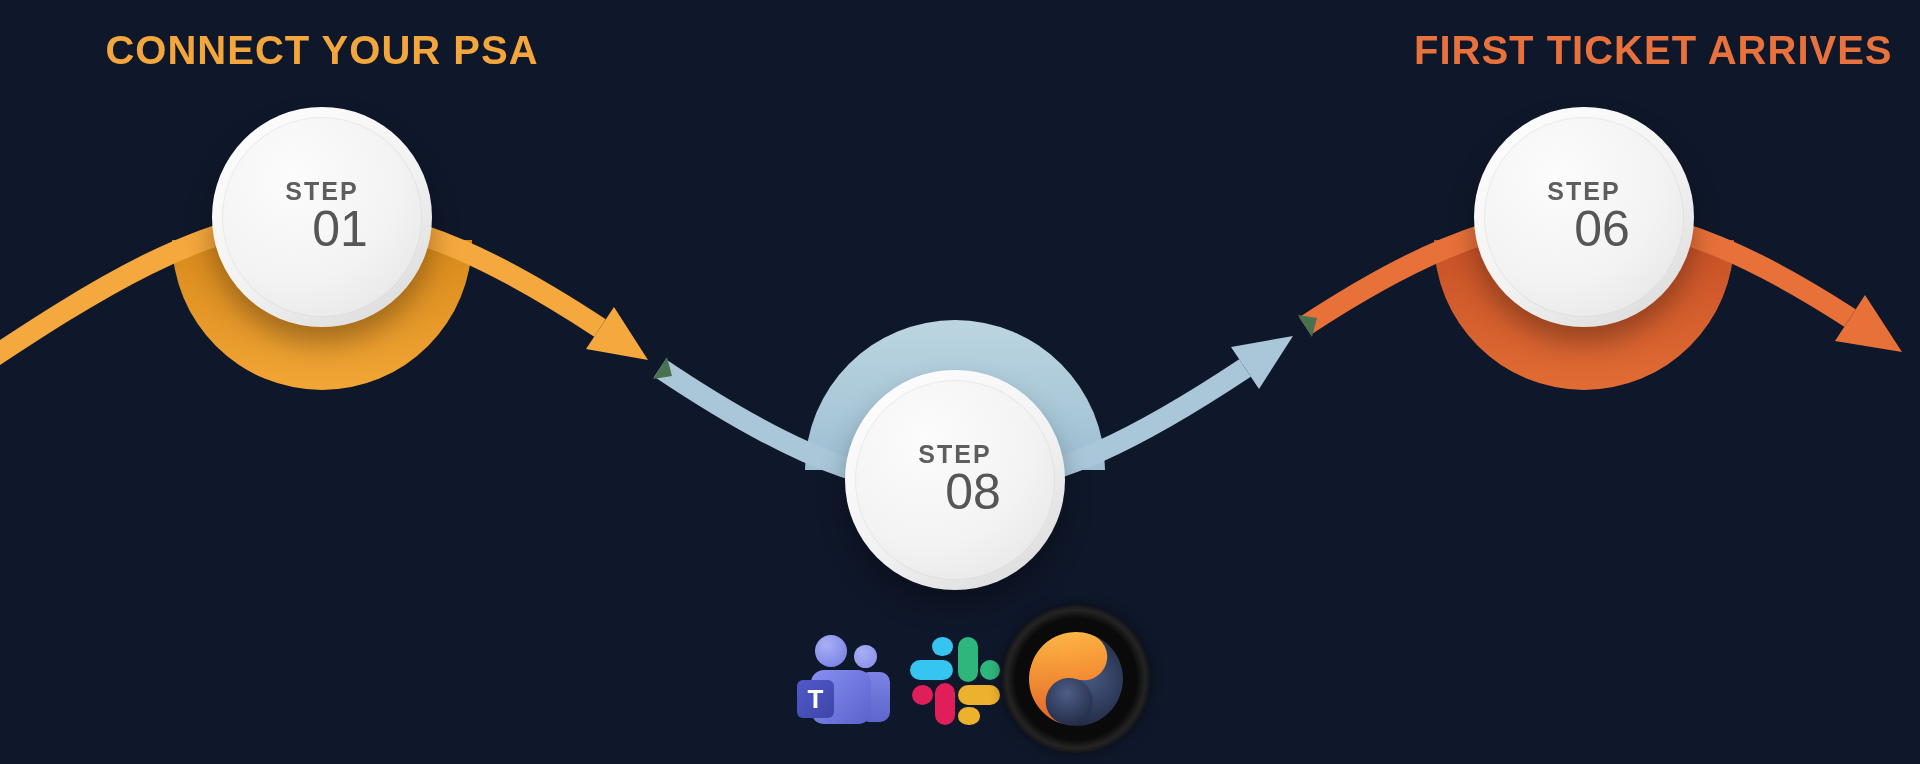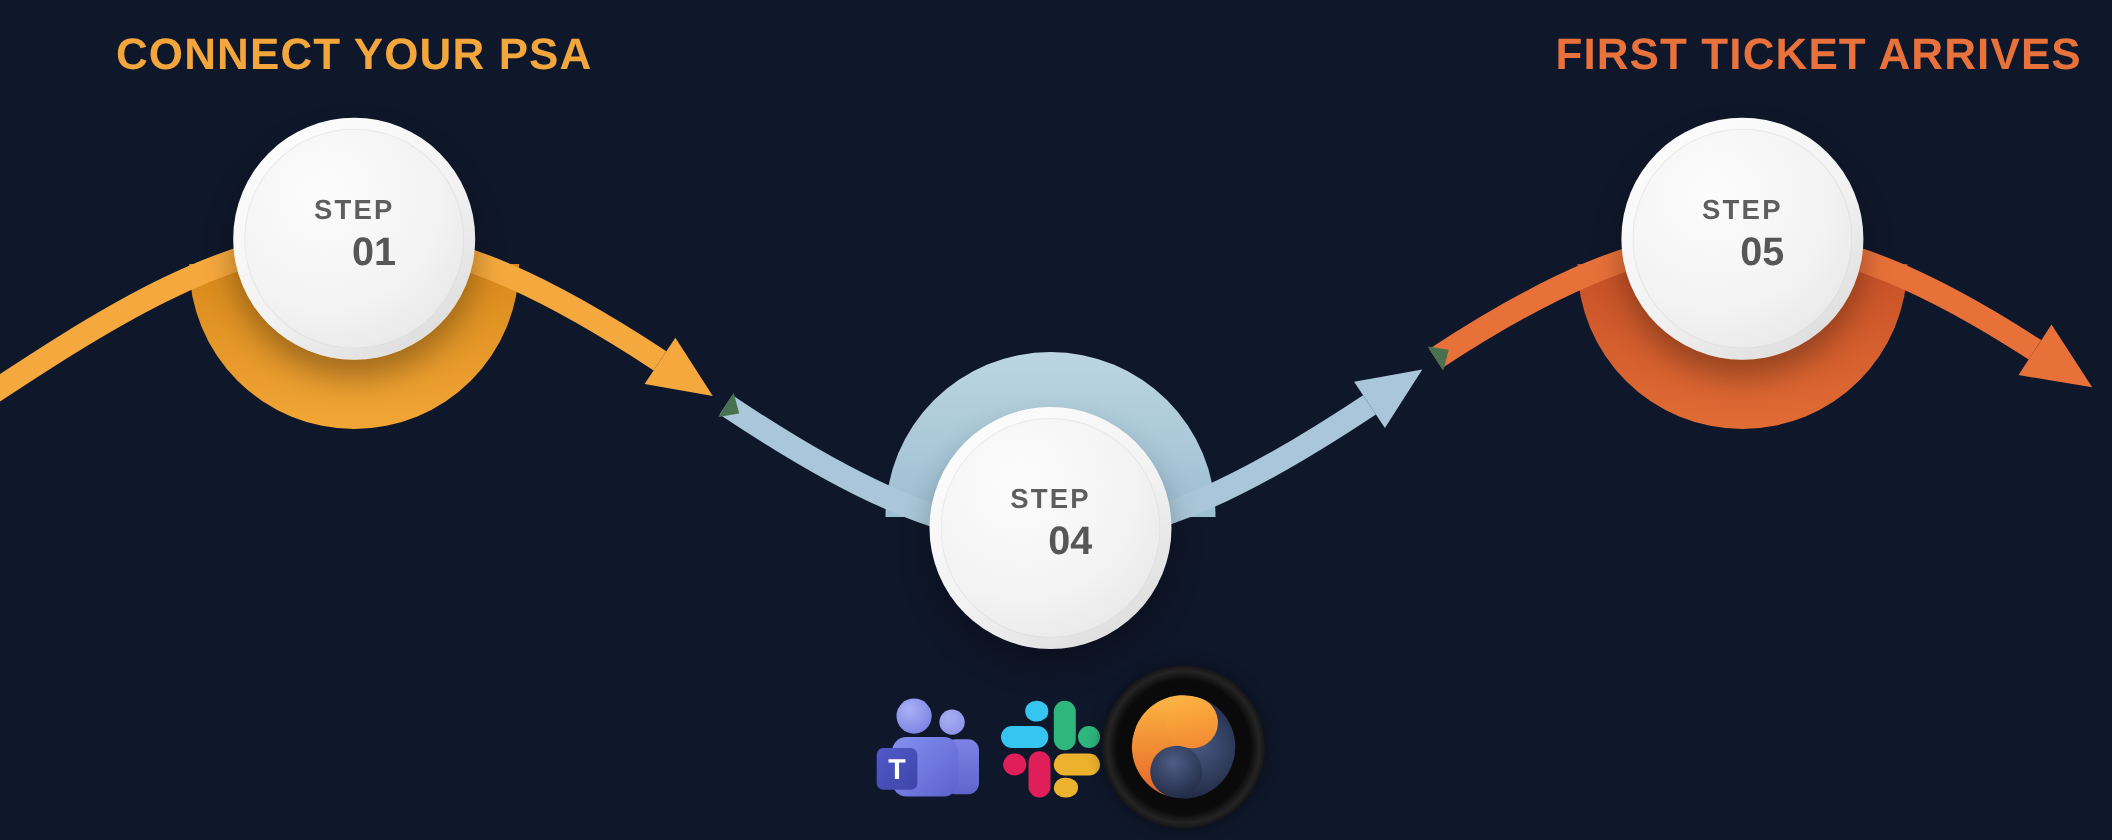--- a/index.html
+++ b/index.html
@@ -33,21 +33,21 @@
   .step-face{
     position:absolute;inset:10px;border-radius:50%;
     background:radial-gradient(circle at 36% 30%, #fcfcfc 0%, #f3f3f3 55%, #e2e2e2 100%);
     box-shadow:inset 0 0 0 1px rgba(0,0,0,0.05);
     display:flex;flex-direction:column;align-items:center;justify-content:center;
   }
   .step-label{
     font-size:25px;font-weight:bold;letter-spacing:2px;color:#5E5E5E;line-height:24px;
   }
   .step-number{
-    font-size:36px;font-weight:bold;color:#565656;line-height:52px;margin-left:36px;
+    font-size:50px;font-weight:normal;color:#565656;line-height:52px;margin-left:36px;
   }
   .circle-1{left:212px;top:107px;}
   .circle-2{left:845px;top:370px;}
   .circle-3{left:1474px;top:107px;}
 
   
   .logos{position:absolute;left:790px;top:600px;width:370px;height:160px;}
 
   
   .teams{position:absolute;left:7px;top:32px;width:100px;height:92px;}
@@ -133,27 +133,27 @@
 
   <div class="step-circle circle-1">
     <div class="step-face">
       <div class="step-label">STEP</div>
       <div class="step-number">01</div>
     </div>
   </div>
   <div class="step-circle circle-2">
     <div class="step-face">
       <div class="step-label">STEP</div>
-      <div class="step-number">04</div>
+      <div class="step-number">08</div>
     </div>
   </div>
   <div class="step-circle circle-3">
     <div class="step-face">
       <div class="step-label">STEP</div>
-      <div class="step-number">05</div>
+      <div class="step-number">06</div>
     </div>
   </div>
 
   <div class="logos">
 
     <div class="teams">
       <div class="teams-body-right"></div>
       <div class="teams-body-main"></div>
       <div class="teams-head-big"></div>
       <div class="teams-head-small"></div>

